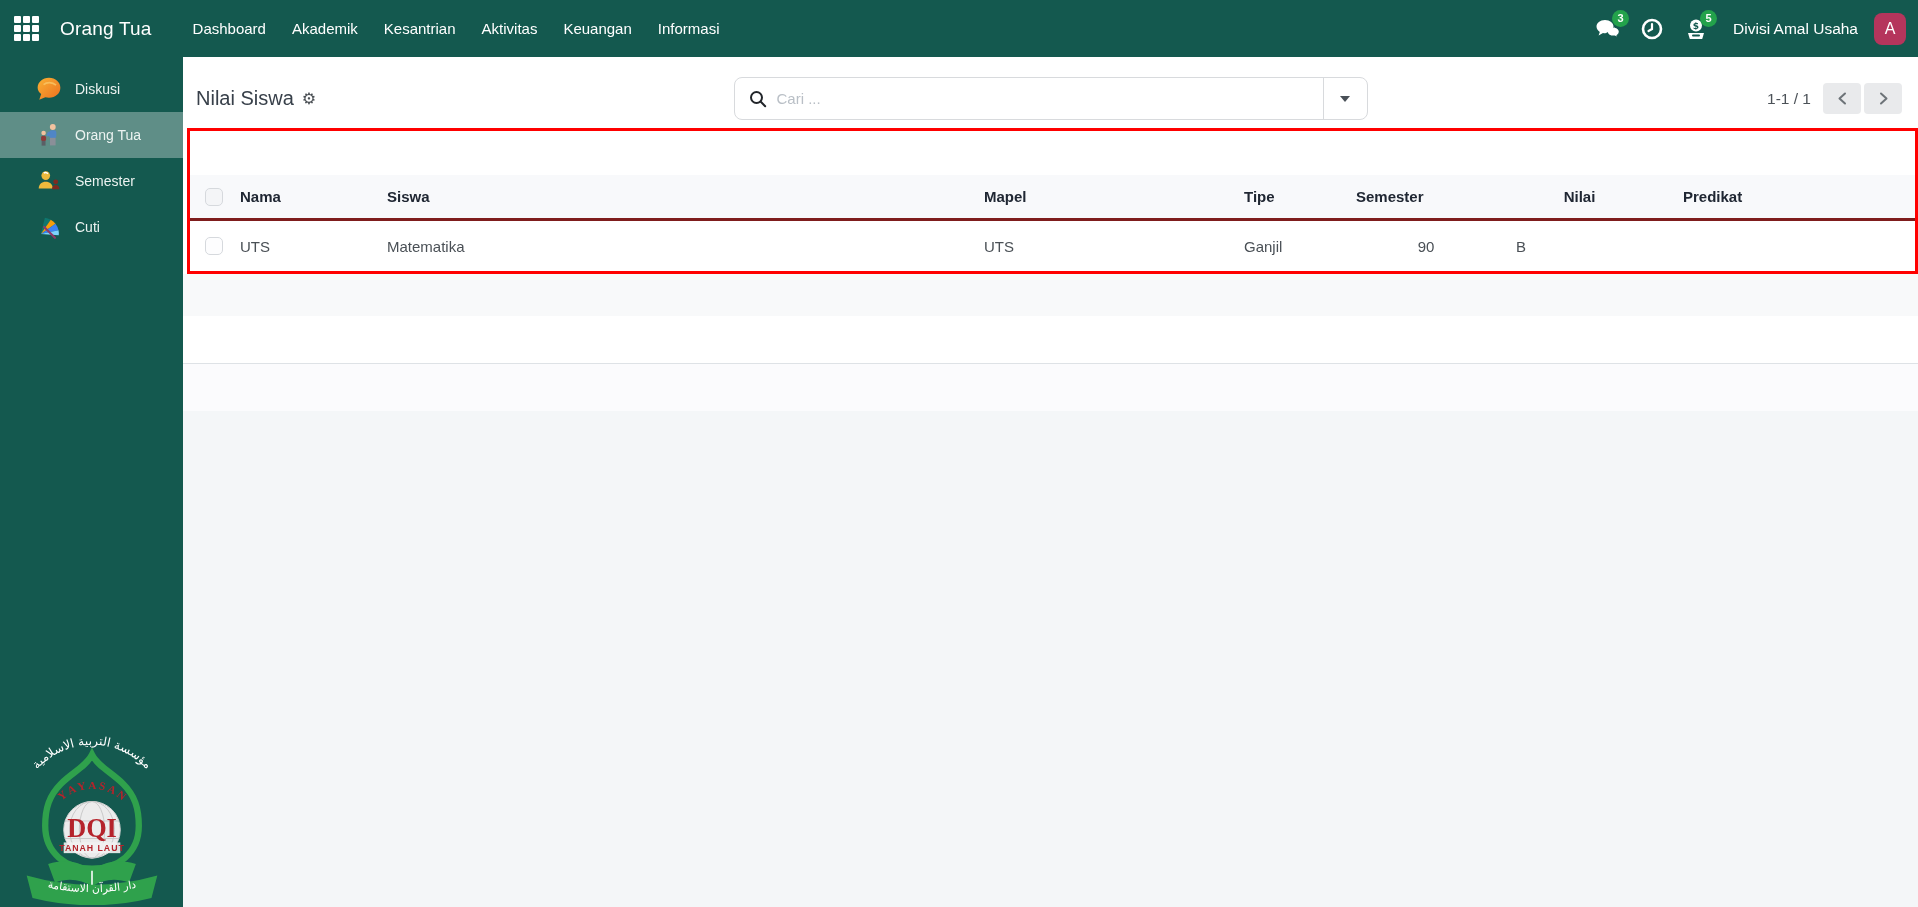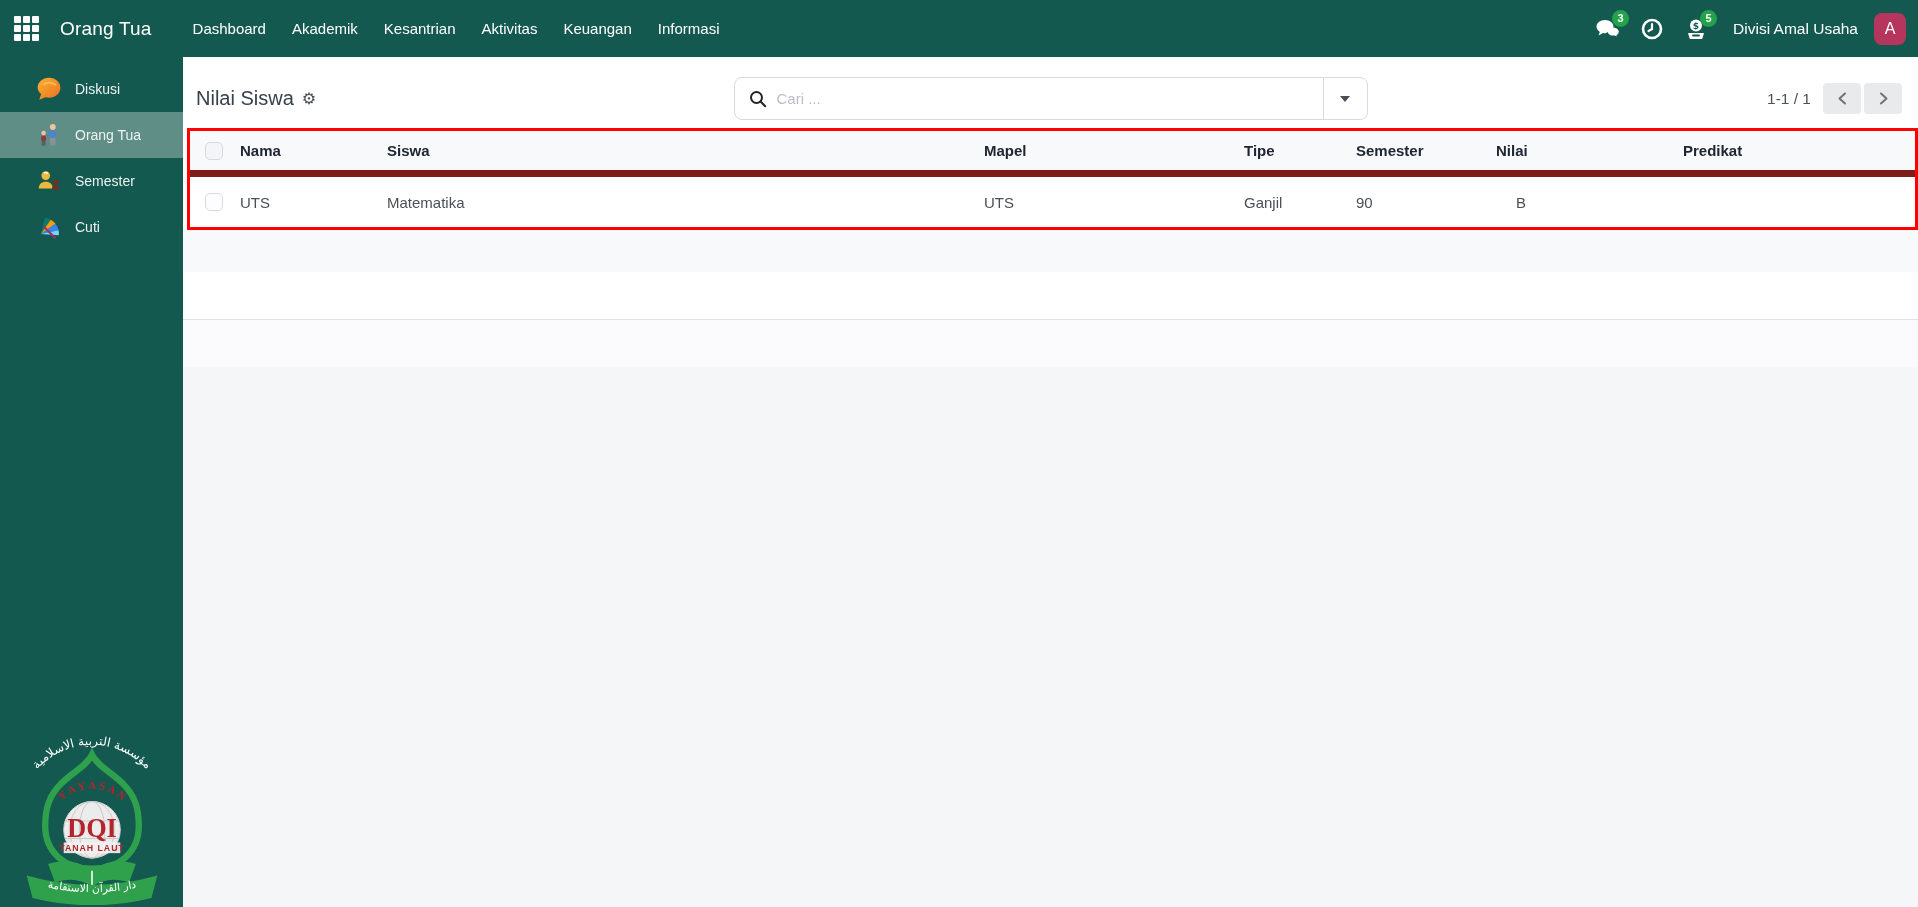--- a/index.html
+++ b/index.html
@@ -48,24 +48,24 @@
   .caret-btn{width:44px;height:100%;border-left:1px solid #d8dadd;display:flex;align-items:center;justify-content:center;cursor:pointer;}
   .caret-btn i{width:0;height:0;border-left:5px solid transparent;border-right:5px solid transparent;border-top:6px solid #495057;}
   .pager{margin-left:auto;display:flex;align-items:center;gap:12px;}
   .pager-value{font-size:15.5px;color:#4c5258;}
   .pager-btns{display:flex;gap:3px;}
   .pager-btn{width:38px;height:31px;background:#e9eaec;border:none;border-radius:4px;display:flex;align-items:center;justify-content:center;cursor:pointer;}
 
   
   .table-wrap{margin-left:4px;border:3px solid var(--annotation);background:#fff;}
   .t-row{display:grid;grid-template-columns:50px 147px 597px 260px 112px 140px 167px 1fr;align-items:center;}
-  .t-head{height:46px;background:#f8f9fb;border-bottom:7px solid #7f1d1d;font-weight:bold;font-size:15px;color:#202733;}
+  .t-head{height:46px;background:#f8f9fb;border-bottom:3px solid #7f1d1d;font-weight:bold;font-size:15px;color:#202733;margin-top:44px;}
   .t-data{height:50px;background:#fff;font-size:15px;color:#4a5056;cursor:pointer;}
   .t-cell{padding:0;white-space:nowrap;overflow:hidden;}
-  .t-cell.num{text-align:left;}
+  .t-cell.num{text-align:center;}
   .t-cell.pad20{padding-left:20px;}
   .cb{width:18px;height:18px;border:1px solid #d6d9dd;border-radius:5px;background:#fdfdfe;margin-left:15px;cursor:pointer;}
   .t-head .cb{background:#f4f5f7;}
 
   
   .stripe1{height:42px;background:#f8f9fa;}
   .stripe2{height:48px;background:#ffffff;border-bottom:1px solid #dee2e6;}
   .rest{flex:1;background:linear-gradient(#fbfbfd 0 47px,#f4f6f8 47px 100%);}
 </style>
 </head>

